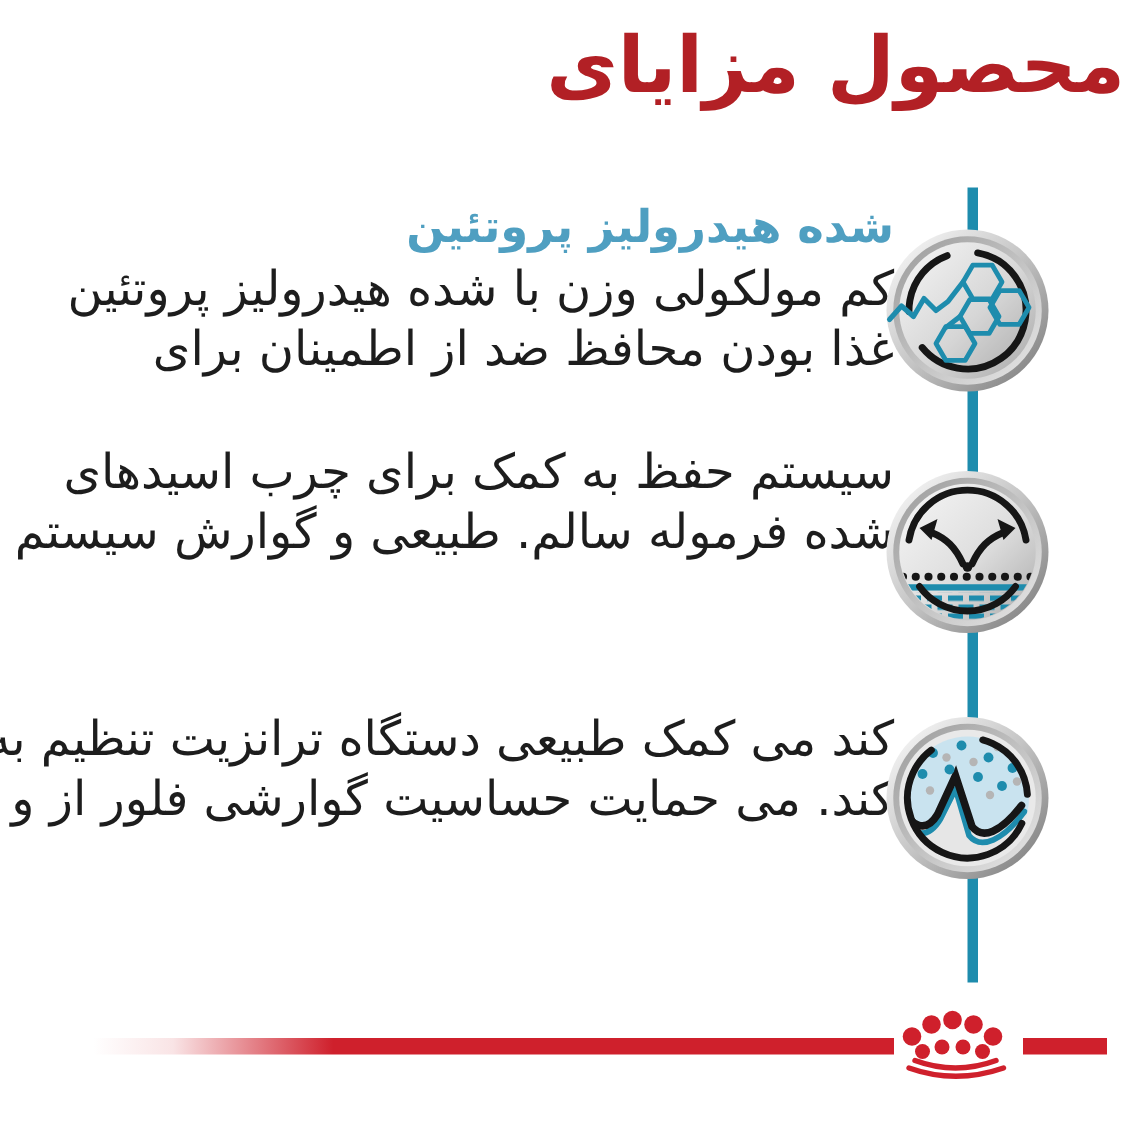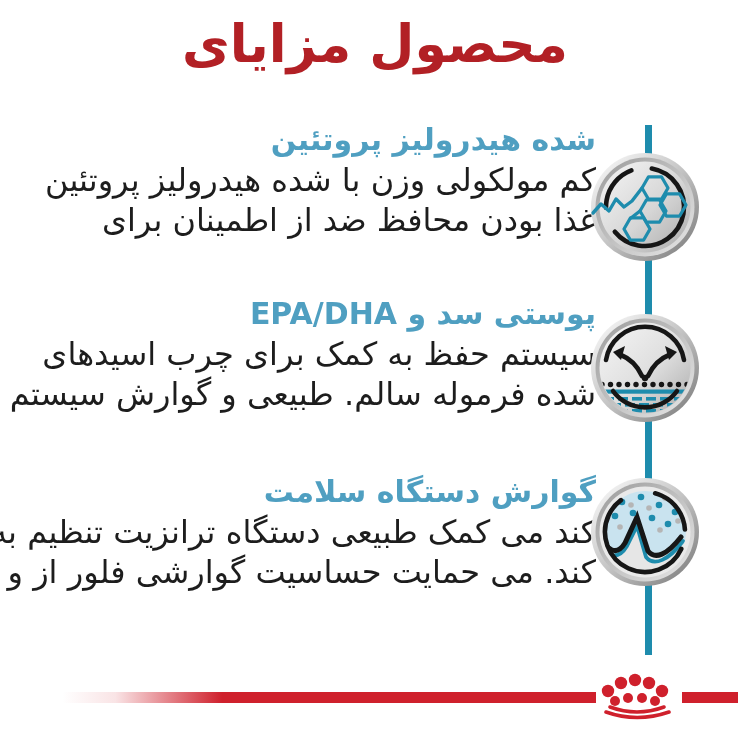--- a/index.html
+++ b/index.html
@@ -1,26 +1,26 @@
 <!DOCTYPE html>
 <html style="--title-red: #b22025; --heading-teal: #4f9fc1; --body-black: #1d1d1d; --rail-teal: #1e8cad; --icon-teal: #1e8cad; --brand-red: #cf202c;"><head>
 <meta charset="utf-8">
 <style>
   html,body{margin:0;padding:0;background:#fff;}
   .poster{
     position:relative;width:750px;height:750px;background:#fff;overflow:hidden;
     font-family:"DejaVu Sans",sans-serif;
   }
   .title{
-    position:absolute;top:14px;left:0;right:0;text-align:center;direction:rtl;
+    position:absolute;top:14px;left:0;right:0;text-align:right;direction:rtl;
     font-size:52px;font-weight:bold;letter-spacing:0px;
     color:var(--title-red,#b22025);white-space:nowrap;
   }
   .section{position:absolute;left:36px;width:560px;text-align:right;direction:rtl;}
-  .sec1{top:120px}.sec2{top:294px}.sec3{top:472px}
+  .sec1{top:132px}.sec2{top:294px}.sec3{top:472px}
   .heading{
     font-size:30px;font-weight:bold;line-height:40px;white-space:nowrap;
     color:var(--heading-teal,#4f9fc1);
   }
   .bodyline{
     font-size:32px;line-height:40px;white-space:nowrap;
     color:var(--body-black,#1d1d1d);
   }
   .rail{
     position:absolute;left:645px;top:125px;width:7px;height:530px;
@@ -54,27 +54,25 @@
 
   <div class="rail"></div>
 
   <div class="section sec1">
     <div class="heading">شده هیدرولیز پروتئین</div>
     <div class="bodyline">کم مولکولی وزن با شده هیدرولیز پروتئین</div>
     <div class="bodyline">غذا بودن محافظ ضد از اطمینان برای</div>
   </div>
 
   <div class="section sec2">
-    <div class="heading">پوستی سد و EPA/DHA</div>
     <div class="bodyline">سیستم حفظ به کمک برای چرب اسیدهای</div>
     <div class="bodyline">شده فرموله سالم. طبیعی و گوارش سیستم</div>
   </div>
 
   <div class="section sec3">
-    <div class="heading">گوارش دستگاه سلامت</div>
     <div class="bodyline">کند می کمک طبیعی دستگاه ترانزیت تنظیم به</div>
     <div class="bodyline">کند. می حمایت حساسیت گوارشی فلور از و</div>
   </div>
 
   <div class="icon-circle ic1">
     <svg width="110" height="110" viewBox="0 0 110 110">
       <defs>
         <linearGradient id="outerG1" x1="0" y1="0" x2="1" y2="1">
           <stop offset="0" stop-color="#ffffff"></stop>
             <stop offset="0.5" stop-color="#c4c4c4"></stop>

